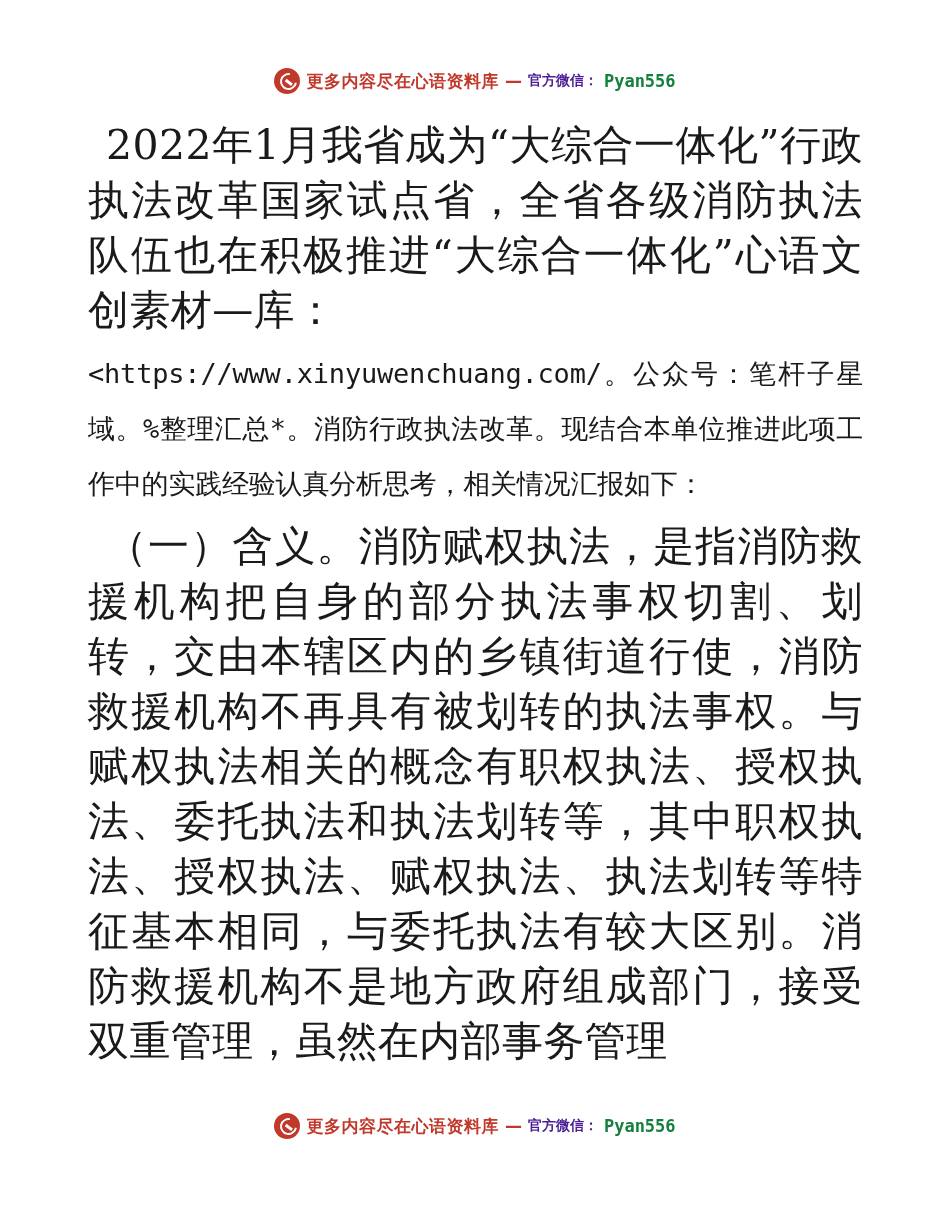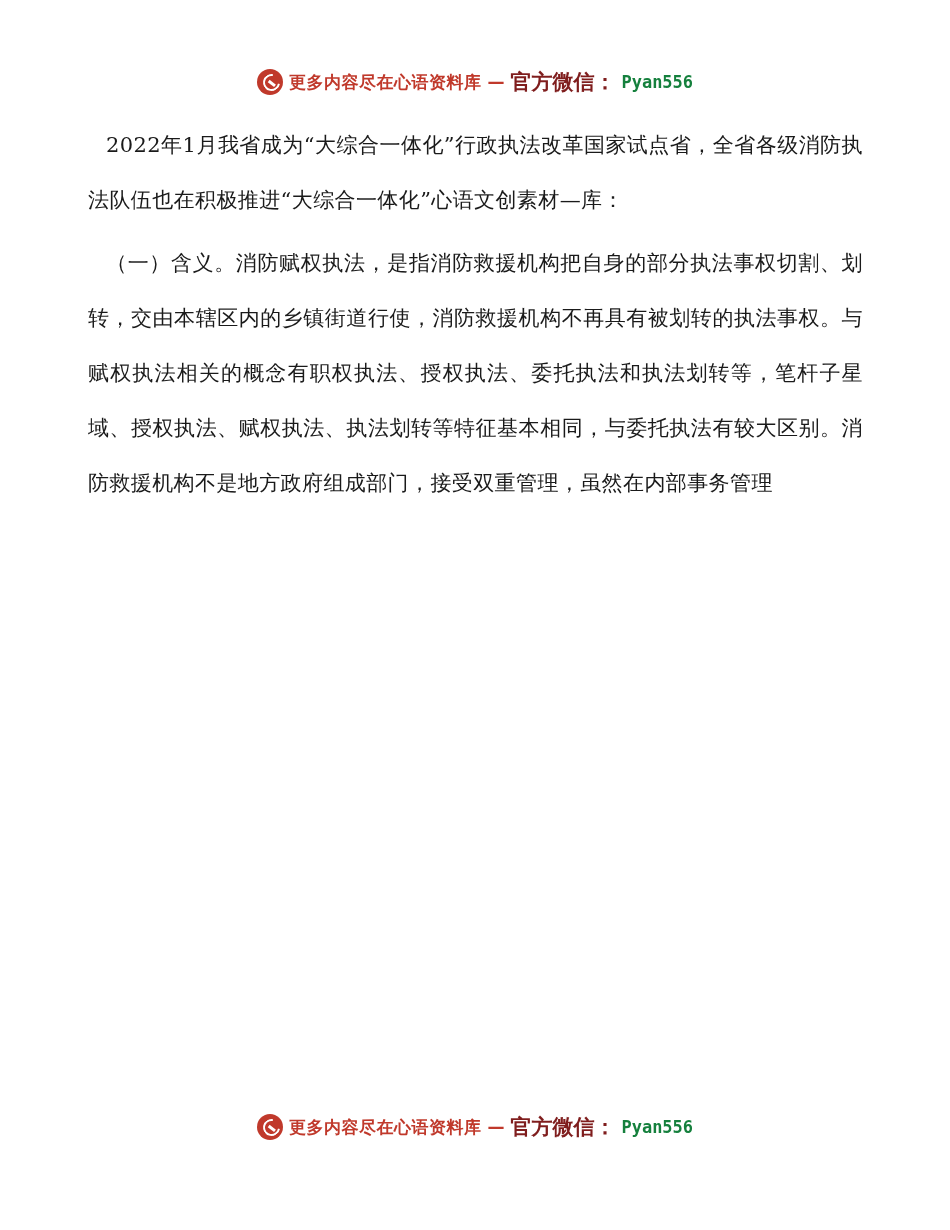--- a/index.html
+++ b/index.html
@@ -73,42 +73,42 @@
     font-weight: bold;
     letter-spacing: 0.5px;
   }
   .wm-text-sep {
     color: #c0392b;
     font-family: "DejaVu Sans", sans-serif;
     font-size: 17px;
     font-weight: bold;
   }
   .wm-wechat {
-    color: #7f1d1d;
+    color: #4c1d95;
     font-family: "DejaVu Sans", sans-serif;
-    font-size: 21px;
+    font-size: 14px;
     font-weight: bold;
   }
   .wm-id {
     color: #15803d;
     font-family: "DejaVu Sans Mono", monospace;
     font-size: 17px;
     font-weight: bold;
   }
 
   
   .doc-body {
     position: absolute;
     left: 88px;
     top: 118px;
     width: 775px;
   }
   .para {
     font-family: "DejaVu Serif", serif;
-    font-size: 21px;
+    font-size: 41px;
     line-height: 55px;
     color: #1a1a1a;
     text-align: justify;
     text-justify: inter-ideograph;
     margin: 0 0 8px 0;
     letter-spacing: 0.4px;
   }
   .para.indent { text-indent: 18px; }
   .para.heading {
     text-indent: 18px;
@@ -129,21 +129,22 @@
   <div class="watermark top">
     <span class="wm-logo"></span>
     <span class="wm-text">更多内容尽在心语资料库</span>
     <span class="wm-text-sep">—</span>
     <span class="wm-wechat">官方微信：</span>
     <span class="wm-id">Pyan556</span>
   </div>
 
   <div class="doc-body">
     <p class="para indent">2022年1月我省成为“大综合一体化”行政执法改革国家试点省，全省各级消防执法队伍也在积极推进“大综合一体化”心语文创素材—库：</p>
-    <p class="para indent">（一）含义。消防赋权执法，是指消防救援机构把自身的部分执法事权切割、划转，交由本辖区内的乡镇街道行使，消防救援机构不再具有被划转的执法事权。与赋权执法相关的概念有职权执法、授权执法、委托执法和执法划转等，笔杆子星域、授权执法、赋权执法、执法划转等特征基本相同，与委托执法有较大区别。消防救援机构不是地方政府组成部门，接受双重管理，虽然在内部事务管理</p>
+    <p class="para mono">&lt;https://www.xinyuwenchuang.com/。公众号：笔杆子星域。%整理汇总*。消防行政执法改革。现结合本单位推进此项工作中的实践经验认真分析思考，相关情况汇报如下：</p>
+    <p class="para indent">（一）含义。消防赋权执法，是指消防救援机构把自身的部分执法事权切割、划转，交由本辖区内的乡镇街道行使，消防救援机构不再具有被划转的执法事权。与赋权执法相关的概念有职权执法、授权执法、委托执法和执法划转等，其中职权执法、授权执法、赋权执法、执法划转等特征基本相同，与委托执法有较大区别。消防救援机构不是地方政府组成部门，接受双重管理，虽然在内部事务管理</p>
   </div>
 
   <div class="watermark bottom">
     <span class="wm-logo"></span>
     <span class="wm-text">更多内容尽在心语资料库</span>
     <span class="wm-text-sep">—</span>
     <span class="wm-wechat">官方微信：</span>
     <span class="wm-id">Pyan556</span>
   </div>
 

